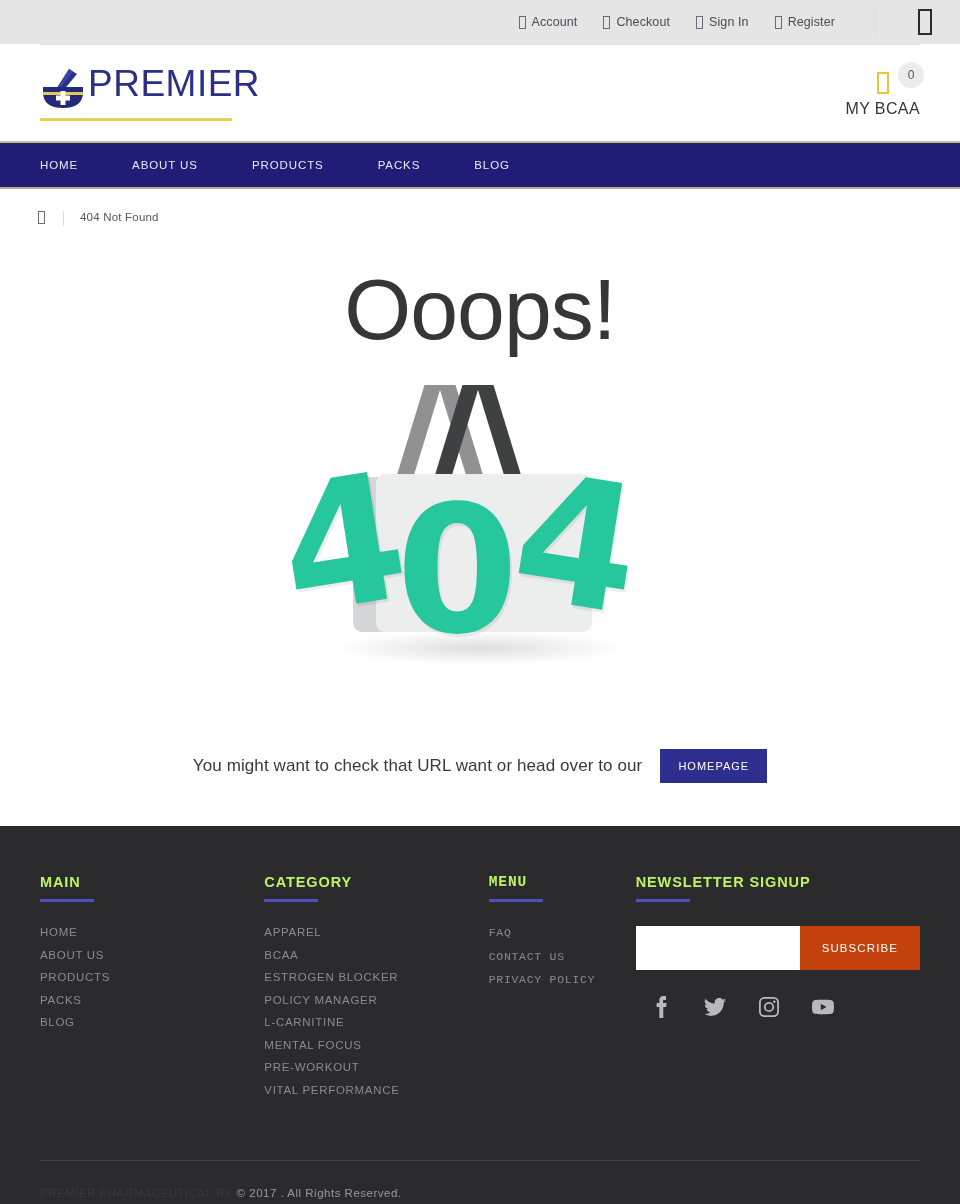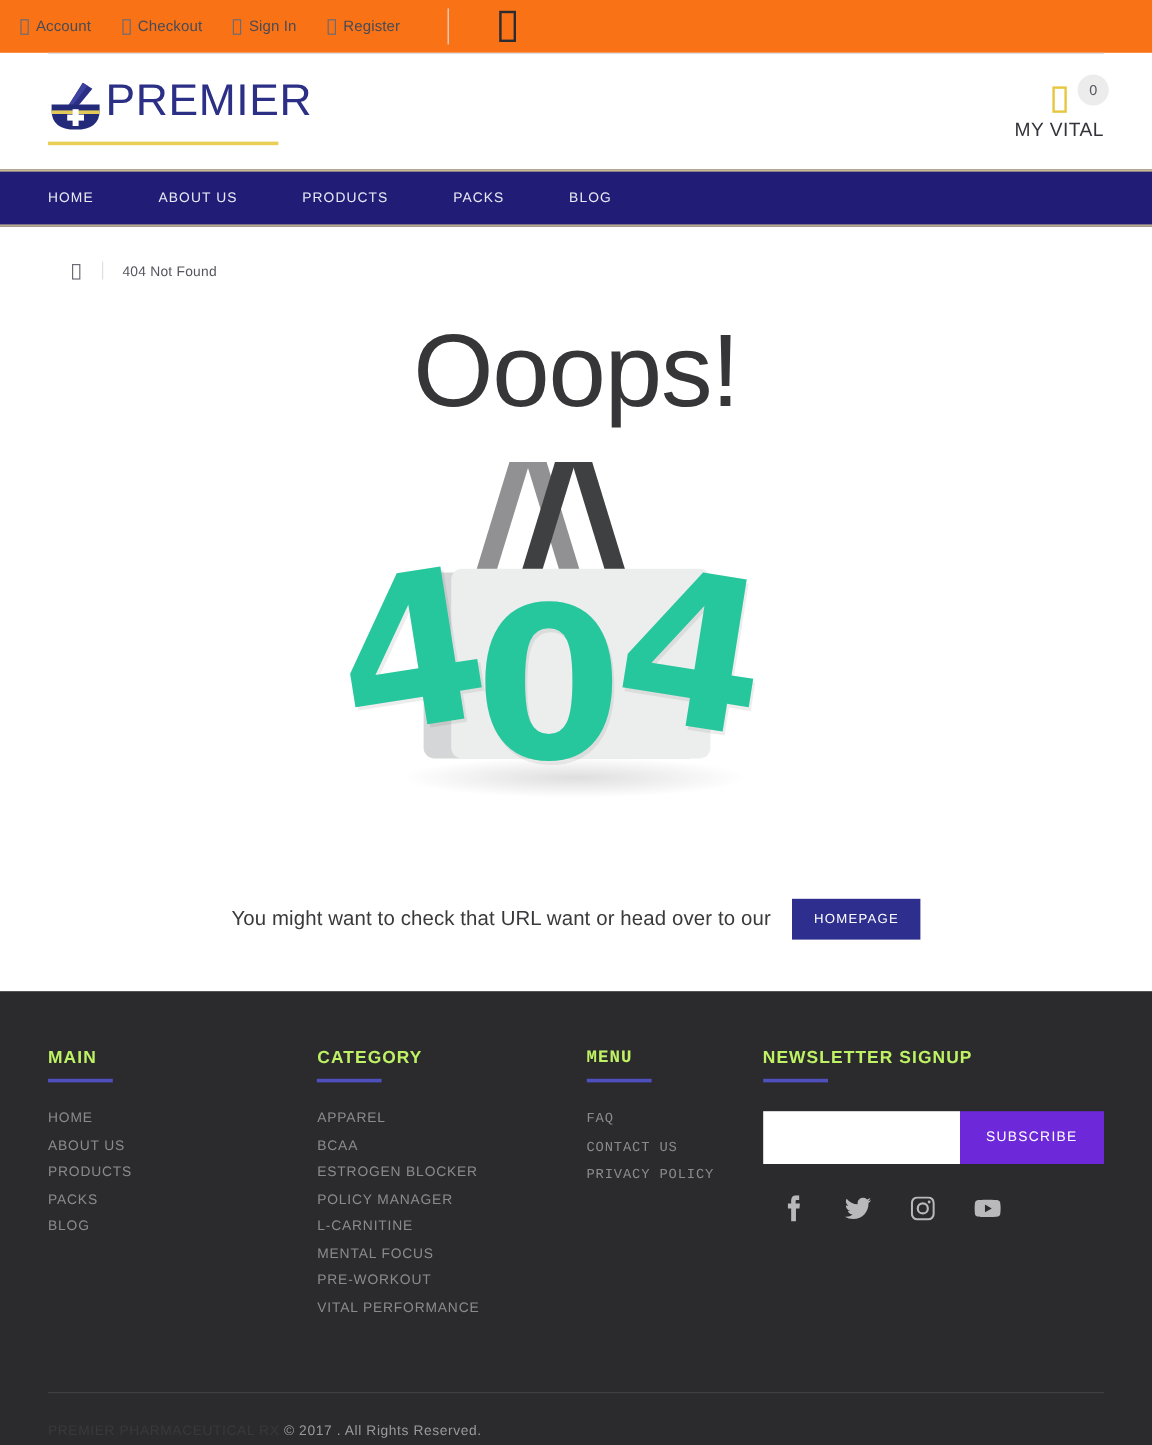--- a/index.html
+++ b/index.html
@@ -15,23 +15,23 @@
   .page {
     width: 960px;
     position: relative;
   }
 
   
   .topbar {
     height: 44px;
     display: flex;
     align-items: center;
-    justify-content: flex-start;
+    justify-content: flex-end;
     padding: 0 28px 0 17px;
-    background: #f97316;
+    background: #e5e5e5;
   }
   .topbar-links {
     display: flex;
     align-items: center;
     gap: 26px;
   }
   .topbar-link {
     display: flex;
     align-items: center;
     gap: 6px;
@@ -163,22 +163,22 @@
     letter-spacing: .9px;
     text-decoration: none;
     margin-right: 54px;
     cursor: pointer;
     white-space: nowrap;
   }
 
   
   .breadcrumb {
     display: flex;
-    align-items: flex-end;
-    padding: 22px 40px 0 60px;
+    align-items: flex-start;
+    padding: 22px 40px 0 38px;
     height: 44px;
   }
   .crumb-home {
     width: 7px;
     height: 13px;
     border: 1px solid #6b6b76;
     margin-right: 0;
     cursor: pointer;
   }
   .crumb-divider {
@@ -331,21 +331,21 @@
   .news-input {
     width: 164px;
     background: #ffffff;
     border: none;
     outline: none;
     padding: 0 10px;
     font-size: 13px;
     font-family: "Liberation Sans", sans-serif;
   }
   .news-btn {
-    background: #6d28d9;
+    background: #c2410c;
     color: #ffffff;
     border: none;
     font-size: 11.5px;
     letter-spacing: 1.1px;
     padding: 0 22px;
     cursor: pointer;
     font-family: "Liberation Sans", sans-serif;
   }
   .socials {
     display: flex;
@@ -423,21 +423,21 @@
           </svg>
         </div>
         <div class="logo-word">PREMIER</div>
       </div>
       <div class="logo-rule"></div>
     </div>
 
     <div class="cart-area">
       <div class="cart-badge">0</div>
       <span class="cart-icon"></span>
-      <span class="cart-label">MY VITAL</span>
+      <span class="cart-label">MY BCAA</span>
     </div>
   </div>
 
   <div class="nav">
     <a class="nav-item">HOME</a>
     <a class="nav-item">ABOUT US</a>
     <a class="nav-item">PRODUCTS</a>
     <a class="nav-item">PACKS</a>
     <a class="nav-item">BLOG</a>
   </div>

